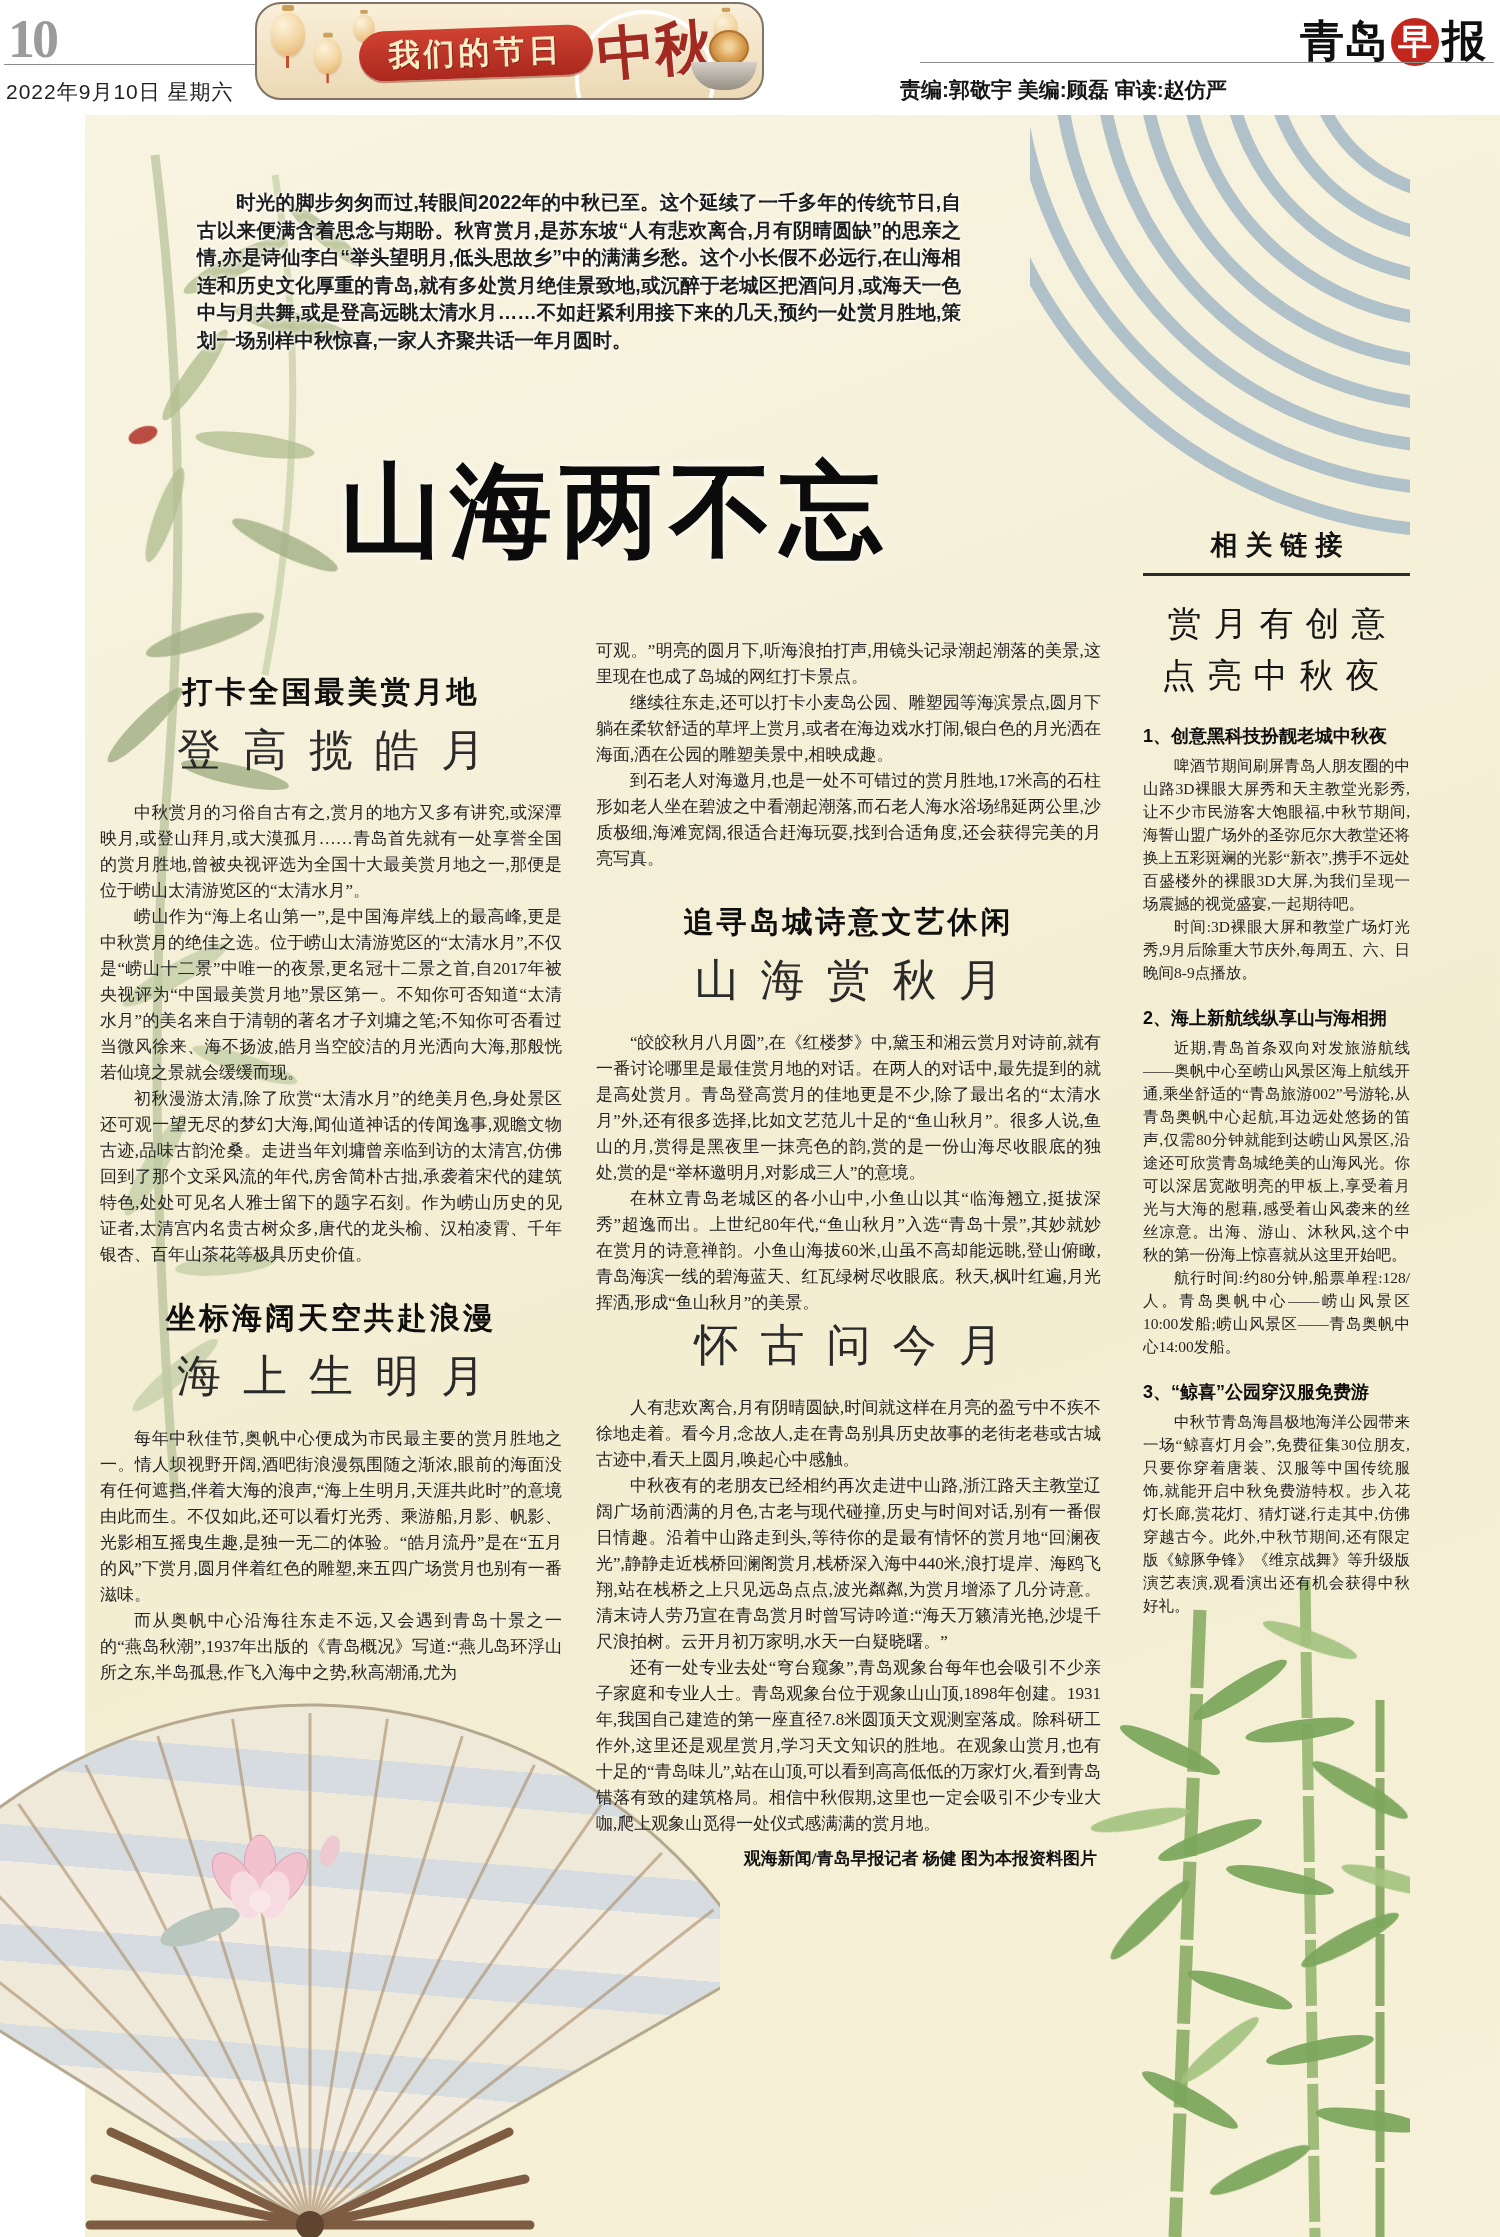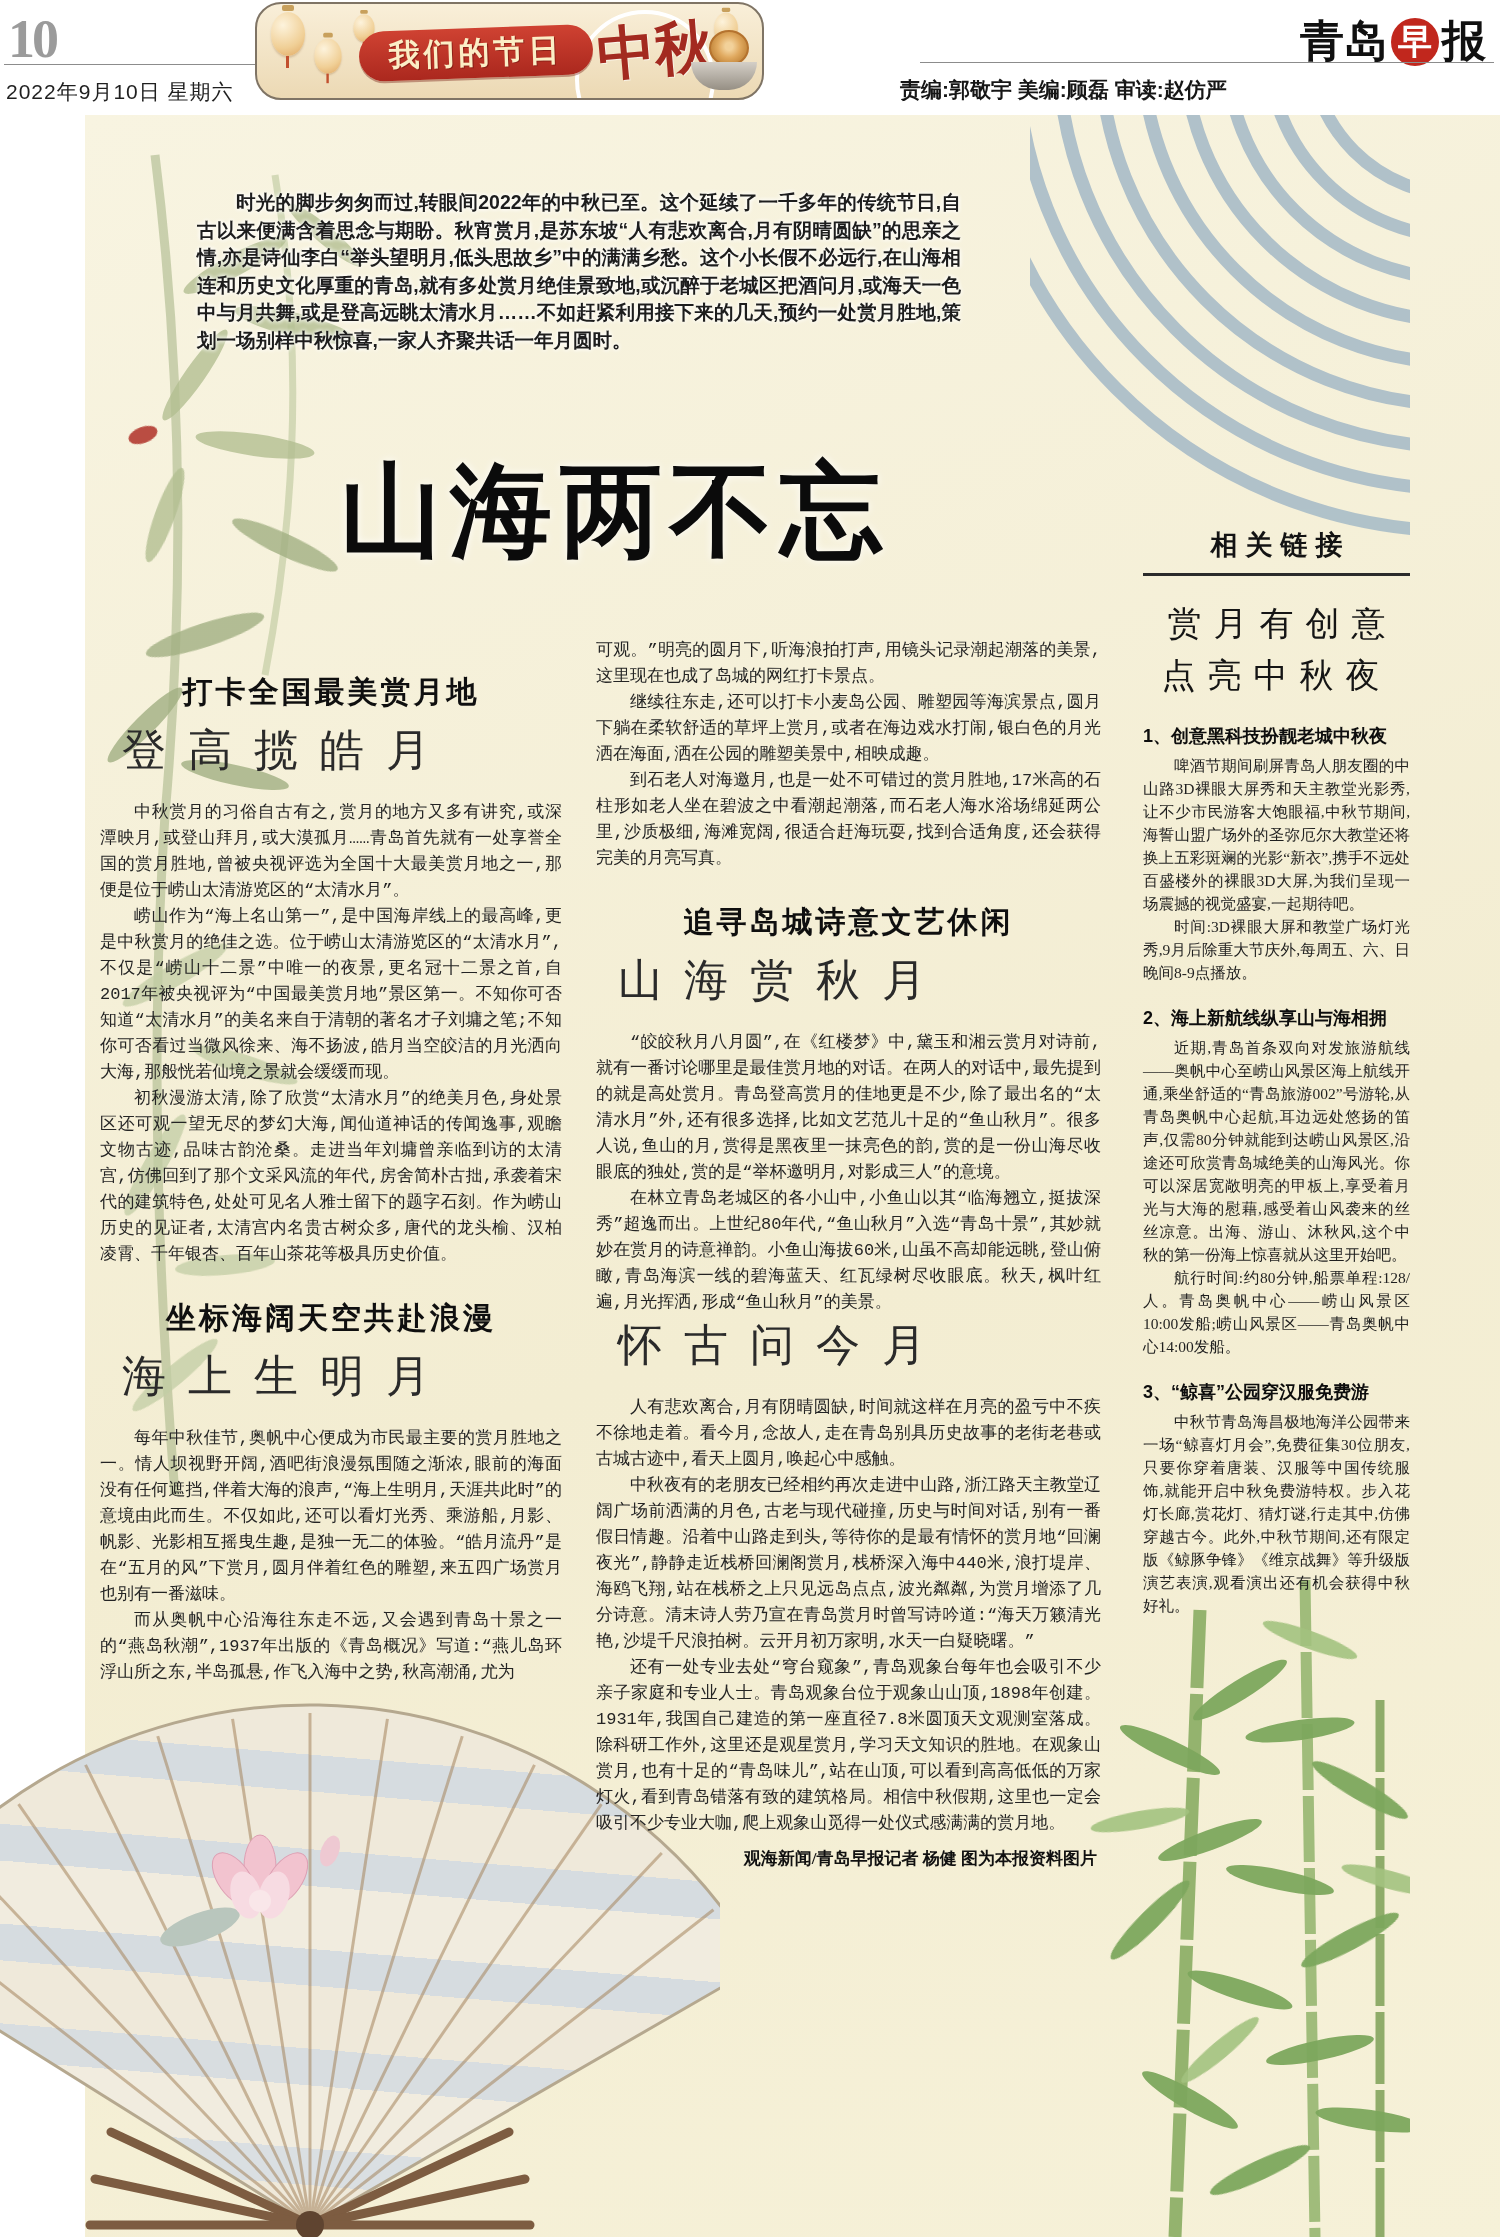--- a/index.html
+++ b/index.html
@@ -52,27 +52,27 @@
 
   
   .intro { position:absolute; left:112px; top:74px; width:764px; z-index:2;
            font-family:"Liberation Sans",sans-serif; font-weight:700; font-size:19.5px; line-height:27.5px;
            color:#1d1d1d; text-align:justify; text-indent:2em;
            text-shadow:0 0 4px #fff,0 0 4px #fff; margin:0;}
   .main-title { position:absolute; left:90px; top:220px; width:880px; margin:0; z-index:2; text-align:center;
            font-weight:900; font-size:102px; line-height:118px; letter-spacing:8px; color:#0b0b0b;
            text-shadow:0 0 9px rgba(255,255,255,.9);}
   .col { position:absolute; z-index:2; }
-  .col p { margin:0; font-size:17px; line-height:26px; color:#242424; text-align:justify; text-indent:2em;font-family:Liberation Mono, monospace;}
+  .col p { margin:0; font-size:17px; line-height:26px; color:#242424; text-align:justify; text-indent:2em;}
   .col1 { left:15px; top:557px; width:462px; }
   .col2 { left:511px; top:523px; width:505px; }
   .kicker { margin:30px 0 8px; text-align:center; font-family:"Liberation Sans",sans-serif;
             font-weight:700; font-size:30px; letter-spacing:3px; color:#0f0f0f;}
   .kicker.first { margin-top:0; }
-  .subtitle { margin:0 0 20px; text-align:left; font-weight:400; font-size:44px; color:#2a2a2a;
+  .subtitle { margin:0 0 20px; text-align:center; font-weight:400; font-size:44px; color:#2a2a2a;
               letter-spacing:22px; text-indent:22px; }
   .byline { margin:10px 4px 0 0; text-align:right; font-weight:700; font-size:17px; color:#101010;}
 
   
   .sidebar { position:absolute; left:1058px; top:412px; width:267px; z-index:2; }
   .sb-header { margin:0; padding-bottom:10px; border-bottom:3px solid #2b2b2b; text-align:center;
                font-family:"Liberation Sans",sans-serif; font-weight:700; font-size:27px;
                letter-spacing:8px; text-indent:8px; color:#131313;}
   .sb-title { margin:22px 0 2px; text-align:center; font-weight:400; font-size:34px; line-height:52px;
               letter-spacing:12px; text-indent:12px; color:#151515;}

